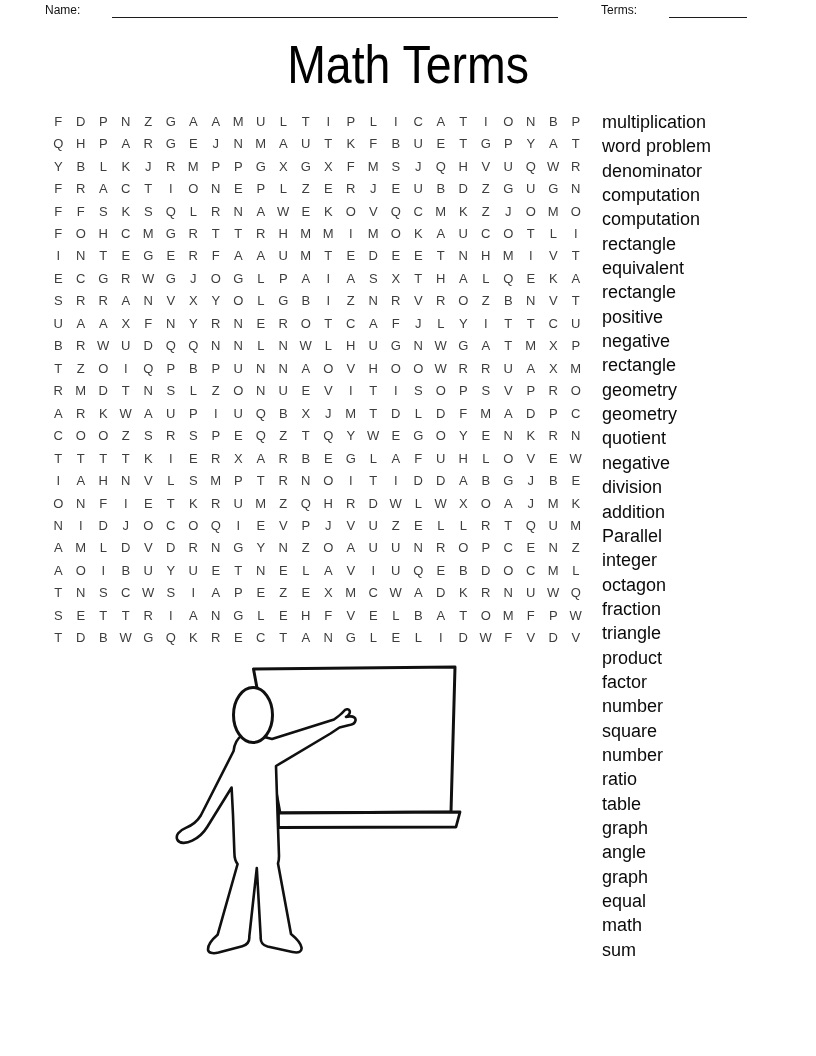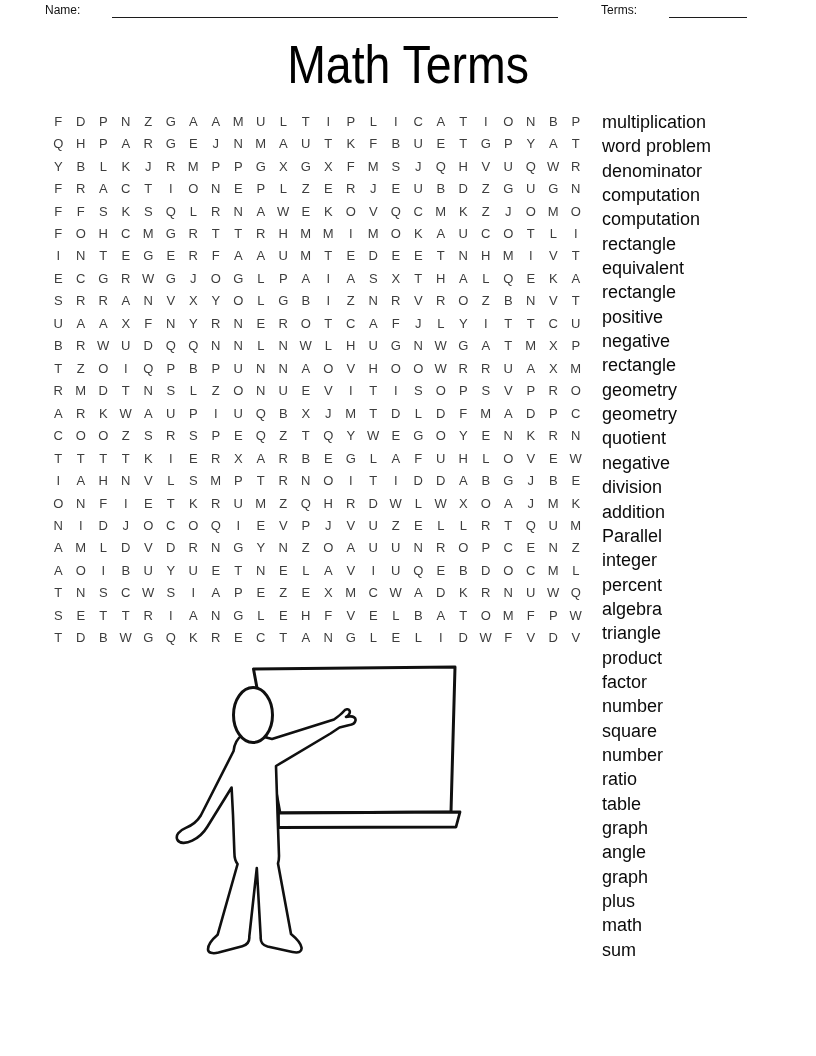--- a/index.html
+++ b/index.html
@@ -637,34 +637,34 @@
       <div class="word">negative</div>
       <div class="word">rectangle</div>
       <div class="word">geometry</div>
       <div class="word">geometry</div>
       <div class="word">quotient</div>
       <div class="word">negative</div>
       <div class="word">division</div>
       <div class="word">addition</div>
       <div class="word">Parallel</div>
       <div class="word">integer</div>
-      <div class="word">percent</div>
-      <div class="word">algebra</div>
+      <div class="word">octagon</div>
+      <div class="word">fraction</div>
       <div class="word">triangle</div>
       <div class="word">product</div>
       <div class="word">factor</div>
       <div class="word">number</div>
       <div class="word">square</div>
       <div class="word">number</div>
       <div class="word">ratio</div>
       <div class="word">table</div>
       <div class="word">graph</div>
       <div class="word">angle</div>
       <div class="word">graph</div>
-      <div class="word">plus</div>
+      <div class="word">equal</div>
       <div class="word">math</div>
       <div class="word">sum</div>
     </div>
 
   <svg class="figure" width="330" height="310" viewBox="0 0 330 310" xmlns="http://www.w3.org/2000/svg">
     <g fill="#ffffff" stroke="#101010" stroke-linejoin="round" stroke-linecap="round">
       <path stroke-width="3" d="M103.5 14 L305 12 L301 157 L130 158 Z"></path>
       <path stroke-width="2.8" d="M128.5 158 L310 157 L306 172 L128.5 172.5 Z"></path>
       <path stroke-width="2.6" d="M95 80
                C104 80.5 114 81.5 122 84

